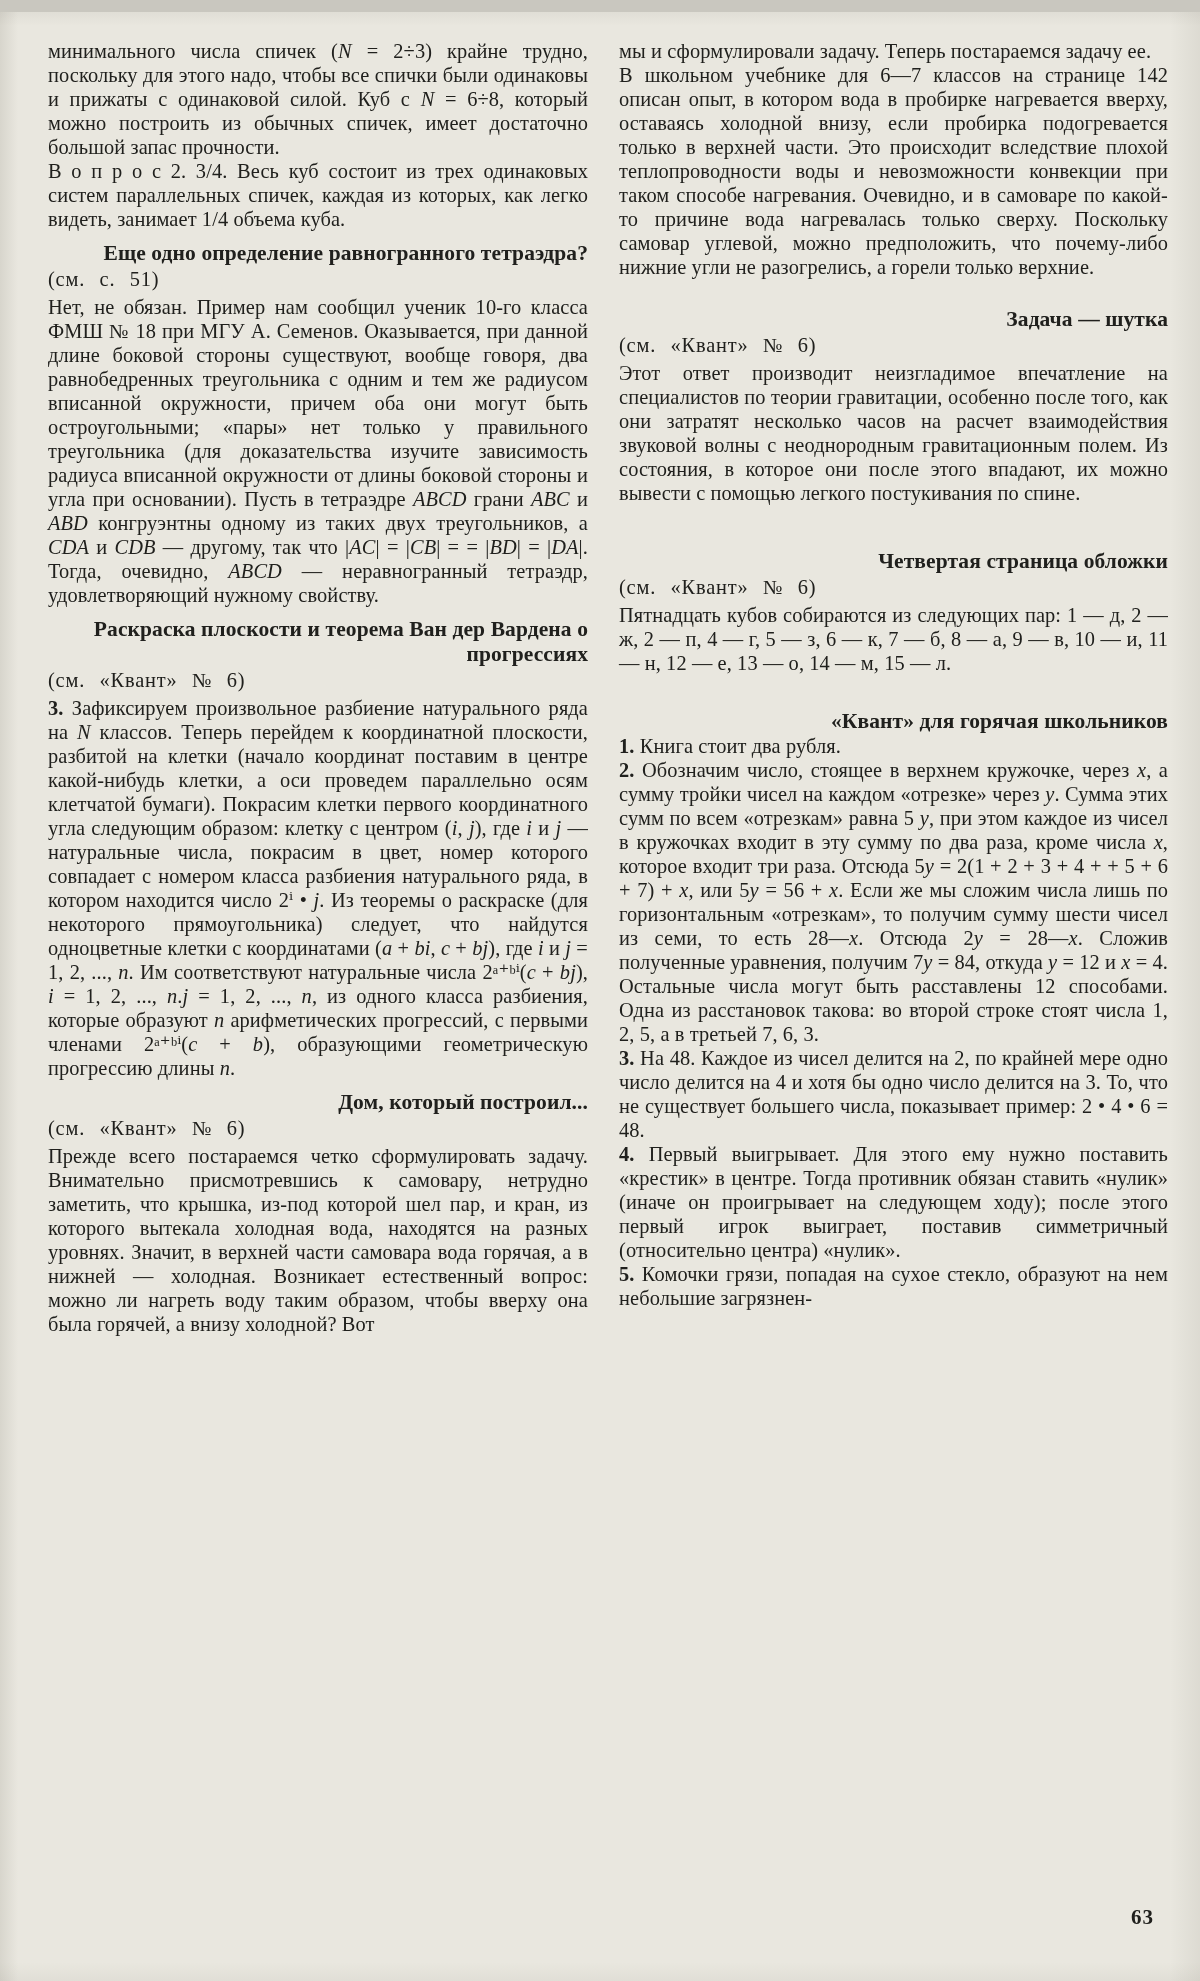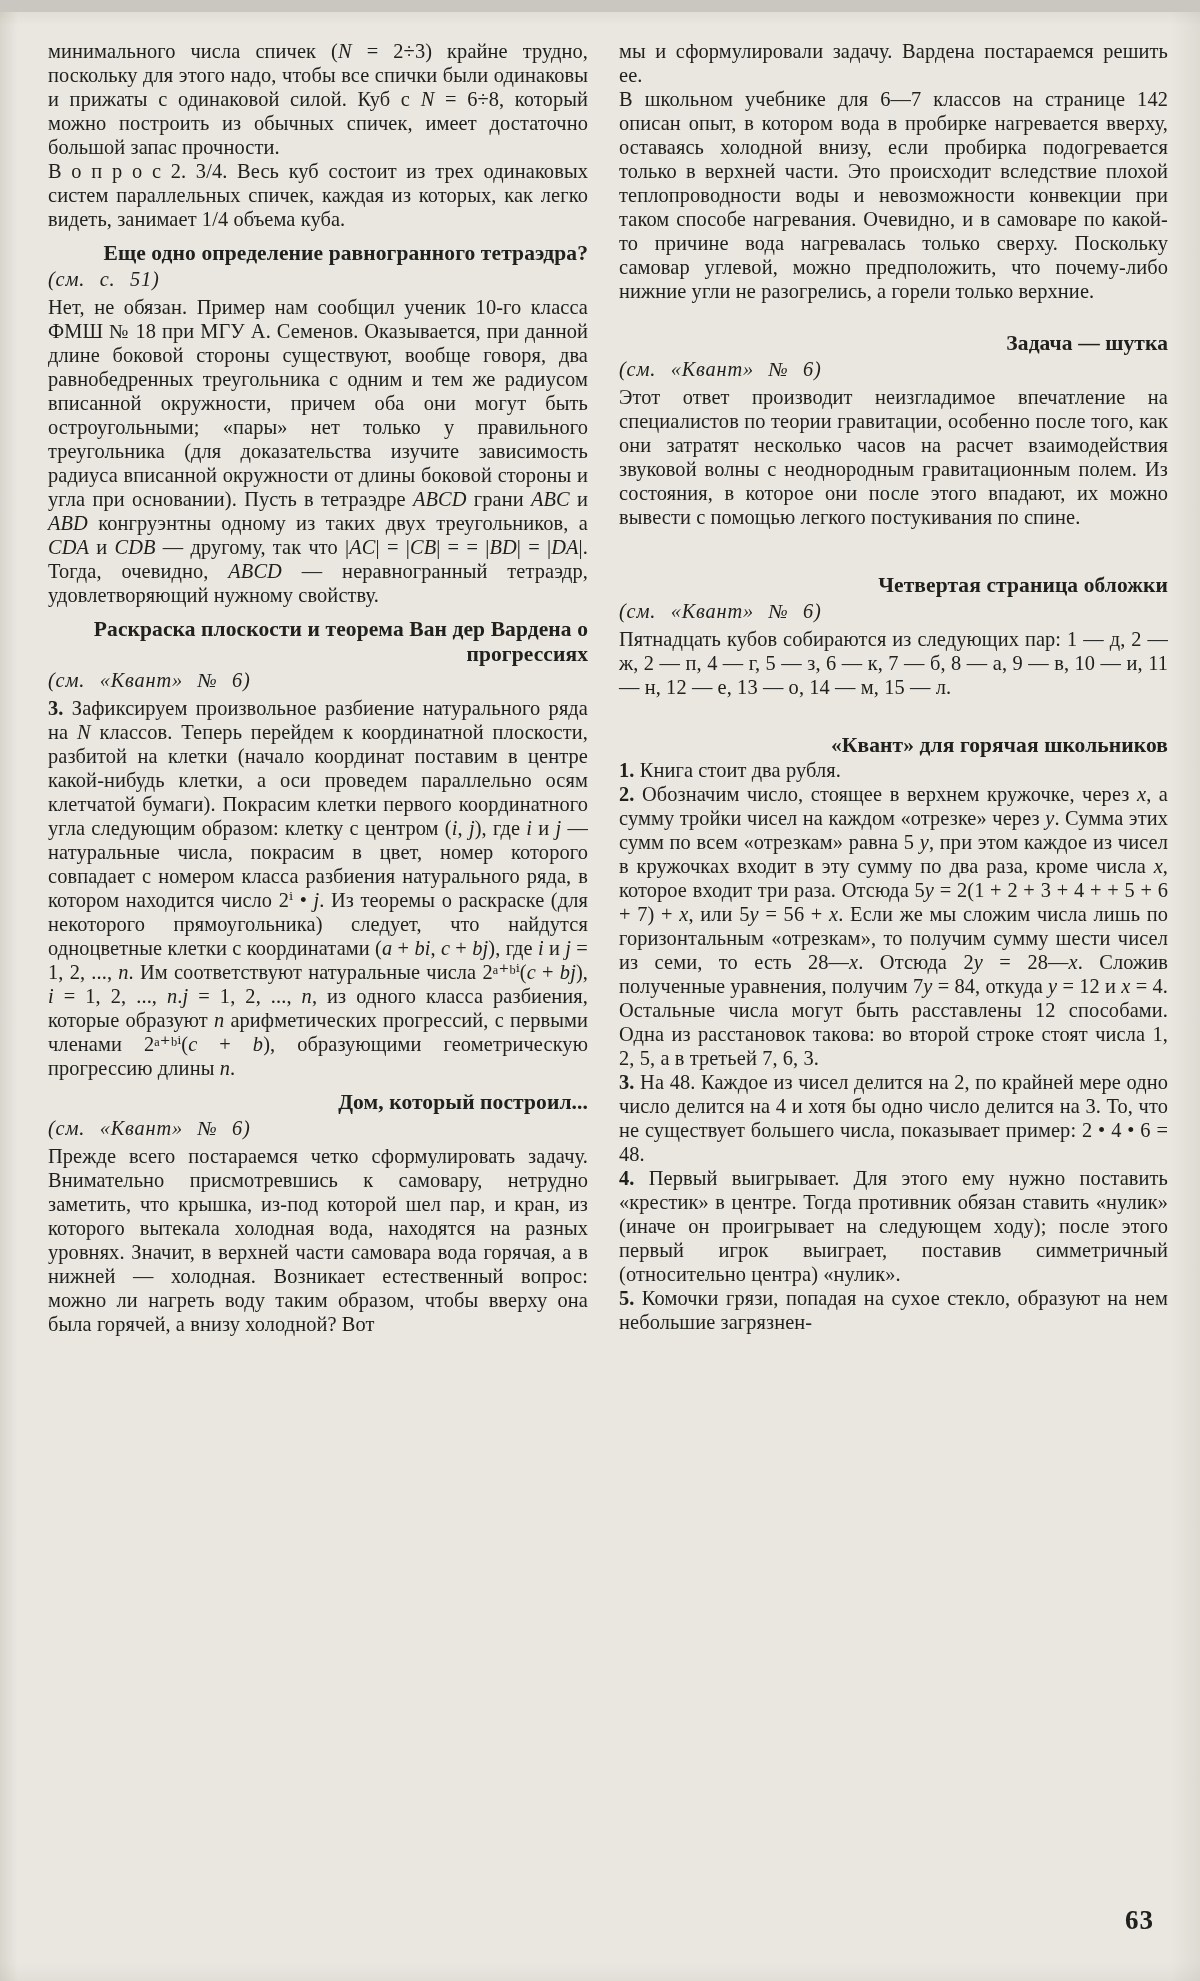--- a/index.html
+++ b/index.html
@@ -26,51 +26,51 @@
   }
   #col-left{left:48px;width:540px;}
   #col-right{left:619px;width:549px;}
   .para{margin:0;}
   .para i{font-style:italic;}
   .sect{
     font-weight:bold;font-size:21.5px;line-height:25px;
     margin-top:10px;text-align:right;
   }
   .note{
-    font-style:italic;margin:1px 0 4px;
+    margin:1px 0 4px;
     word-spacing:.42em;letter-spacing:.04em;
     text-align:left;
   }
   .gap-md{margin-top:28px;}
   .gap-lg{margin-top:34px;}
   .gap-xl{margin-top:44px;}
   .pageno{
     position:absolute;right:46px;top:1893px;
-    font-weight:bold;font-size:27px;letter-spacing:1px;
+    font-weight:bold;font-size:21px;letter-spacing:1px;
   }
 </style>
 </head>
 <body>
 
 <div class="page">
   <div class="col" id="col-left">
       <div class="para">минимального числа спичек (<i>N</i> = 2÷3) крайне трудно, поскольку для этого надо, чтобы все спички были одинаковы и прижаты с одинаковой силой. Куб с <i>N</i> = 6÷8, который можно построить из обычных спичек, имеет достаточно большой запас прочности.</div>
       <div class="para">В о п р о с 2. 3/4. Весь куб состоит из трех одинаковых систем параллельных спичек, каждая из которых, как легко видеть, занимает 1/4 объема куба.</div>
       <div class="sect">Еще одно определение равногранного тетраэдра?</div>
       <div class="note">(см. с. 51)</div>
       <div class="para">Нет, не обязан. Пример нам сообщил ученик 10-го класса ФМШ № 18 при МГУ А. Семенов. Оказывается, при данной длине боковой стороны существуют, вообще говоря, два равнобедренных треугольника с одним и тем же радиусом вписанной окружности, причем оба они могут быть остроугольными; «пары» нет только у правильного треугольника (для доказательства изучите зависимость радиуса вписанной окружности от длины боковой стороны и угла при основании). Пусть в тетраэдре <i>ABCD</i> грани <i>ABC</i> и <i>ABD</i> конгруэнтны одному из таких двух треугольников, а <i>CDA</i> и <i>CDB</i> — другому, так что |<i>AC</i>| = |<i>CB</i>| = = |<i>BD</i>| = |<i>DA</i>|. Тогда, очевидно, <i>ABCD</i> — неравногранный тетраэдр, удовлетворяющий нужному свойству.</div>
       <div class="sect">Раскраска плоскости и теорема Ван дер Вардена о прогрессиях</div>
       <div class="note">(см. «Квант» № 6)</div>
       <div class="para"><b>3. </b>Зафиксируем произвольное разбиение натурального ряда на <i>N</i> классов. Теперь перейдем к координатной плоскости, разбитой на клетки (начало координат поставим в центре какой-нибудь клетки, а оси проведем параллельно осям клетчатой бумаги). Покрасим клетки первого координатного угла следующим образом: клетку с центром (<i>i</i>, <i>j</i>), где <i>i</i> и <i>j</i> — натуральные числа, покрасим в цвет, номер которого совпадает с номером класса разбиения натурального ряда, в котором находится число 2ⁱ • <i>j</i>. Из теоремы о раскраске (для некоторого прямоугольника) следует, что найдутся одноцветные клетки с координатами (<i>a</i> + <i>bi</i>, <i>c</i> + <i>bj</i>), где <i>i</i> и <i>j</i> = 1, 2, ..., <i>n</i>. Им соответствуют натуральные числа 2ᵃ⁺ᵇⁱ(<i>c</i> + <i>bj</i>), <i>i</i> = 1, 2, ..., <i>n</i>.<i>j</i> = 1, 2, ..., <i>n</i>, из одного класса разбиения, которые образуют <i>n</i> арифметических прогрессий, с первыми членами 2ᵃ⁺ᵇⁱ(<i>c</i> + <i>b</i>), образующими геометрическую прогрессию длины <i>n</i>.</div>
       <div class="sect">Дом, который построил...</div>
       <div class="note">(см. «Квант» № 6)</div>
       <div class="para">Прежде всего постараемся четко сформулировать задачу. Внимательно присмотревшись к самовару, нетрудно заметить, что крышка, из-под которой шел пар, и кран, из которого вытекала холодная вода, находятся на разных уровнях. Значит, в верхней части самовара вода горячая, а в нижней — холодная. Возникает естественный вопрос: можно ли нагреть воду таким образом, чтобы вверху она была горячей, а внизу холодной? Вот</div>
     </div>
   <div class="col" id="col-right">
-      <div class="para">мы и сформулировали задачу. Вардена постараемся решить ее.</div>
+      <div class="para">мы и сформулировали задачу. Теперь постараемся задачу ее.</div>
       <div class="para">В школьном учебнике для 6—7 классов на странице 142 описан опыт, в котором вода в пробирке нагревается вверху, оставаясь холодной внизу, если пробирка подогревается только в верхней части. Это происходит вследствие плохой теплопроводности воды и невозможности конвекции при таком способе нагревания. Очевидно, и в самоваре по какой-то причине вода нагревалась только сверху. Поскольку самовар углевой, можно предположить, что почему-либо нижние угли не разогрелись, а горели только верхние.</div>
       <div class="sect gap-md">Задача — шутка</div>
       <div class="note">(см. «Квант» № 6)</div>
       <div class="para">Этот ответ производит неизгладимое впечатление на специалистов по теории гравитации, особенно после того, как они затратят несколько часов на расчет взаимодействия звуковой волны с неоднородным гравитационным полем. Из состояния, в которое они после этого впадают, их можно вывести с помощью легкого постукивания по спине.</div>
       <div class="sect gap-xl">Четвертая страница обложки</div>
       <div class="note">(см. «Квант» № 6)</div>
       <div class="para">Пятнадцать кубов собираются из следующих пар: 1 — д, 2 — ж, 2 — п, 4 — г, 5 — з, 6 — к, 7 — б, 8 — а, 9 — в, 10 — и, 11 — н, 12 — е, 13 — о, 14 — м, 15 — л.</div>
       <div class="sect gap-lg">«Квант» для горячая школьников</div>
       <div class="para"><b>1. </b>Книга стоит два рубля.</div>
       <div class="para"><b>2. </b>Обозначим число, стоящее в верхнем кружочке, через <i>x</i>, а сумму тройки чисел на каждом «отрезке» через <i>y</i>. Сумма этих сумм по всем «отрезкам» равна 5 <i>y</i>, при этом каждое из чисел в кружочках входит в эту сумму по два раза, кроме числа <i>x</i>, которое входит три раза. Отсюда 5<i>y</i> = 2(1 + 2 + 3 + 4 + + 5 + 6 + 7) + <i>x</i>, или 5<i>y</i> = 56 + <i>x</i>. Если же мы сложим числа лишь по горизонтальным «отрезкам», то получим сумму шести чисел из семи, то есть 28—<i>x</i>. Отсюда 2<i>y</i> = 28—<i>x</i>. Сложив полученные уравнения, получим 7<i>y</i> = 84, откуда <i>y</i> = 12 и <i>x</i> = 4. Остальные числа могут быть расставлены 12 способами. Одна из расстановок такова: во второй строке стоят числа 1, 2, 5, а в третьей 7, 6, 3.</div>

